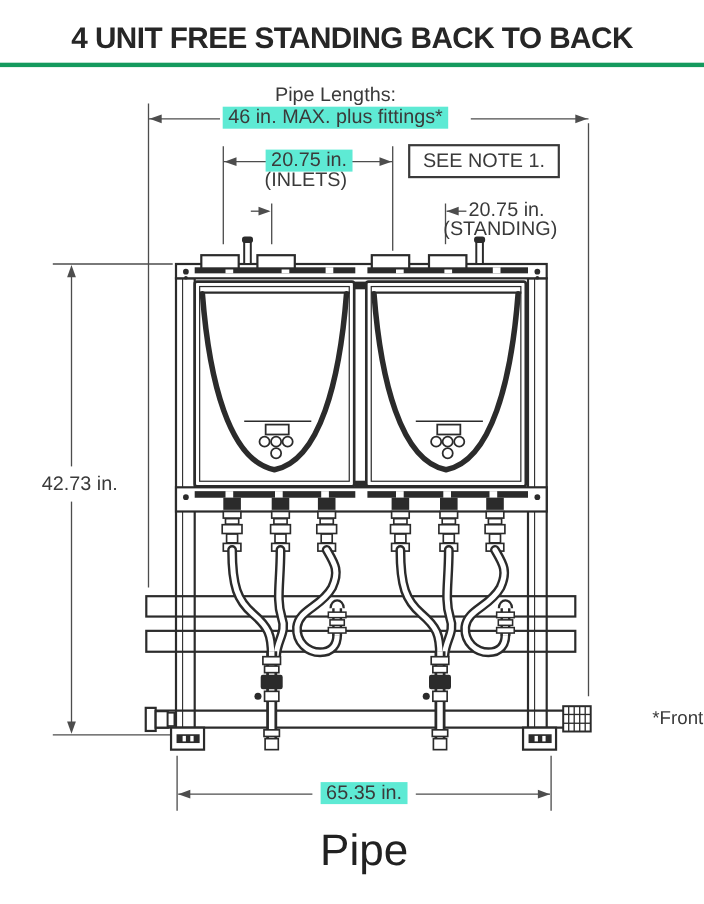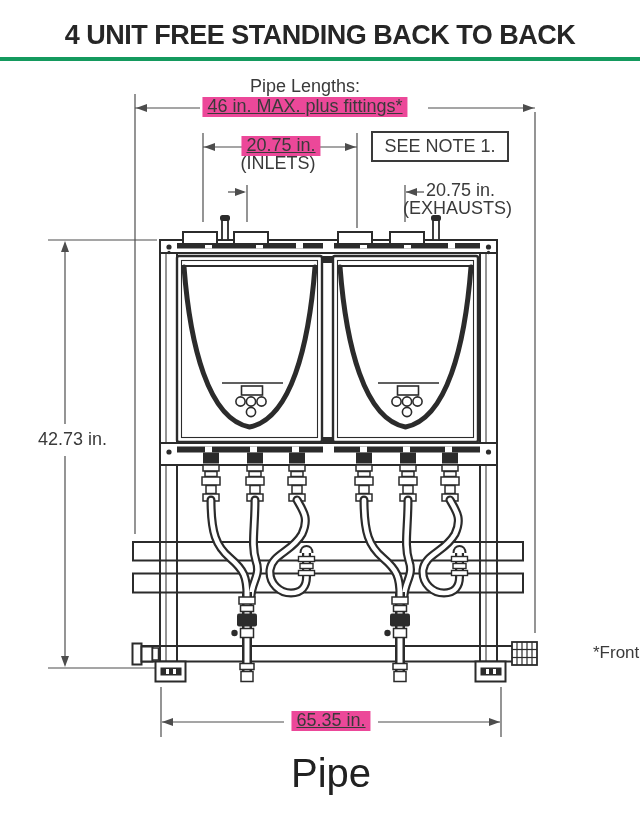--- a/index.html
+++ b/index.html
@@ -1,21 +1,21 @@
 <!DOCTYPE html>
 <html><head>
 <meta charset="utf-8">
 <style>
   html,body{margin:0;padding:0;background:#ffffff;}
   body{width:640px;height:822px;overflow:hidden;position:relative;
        font-family:"Liberation Sans", sans-serif;color:#3a3a3a;}
   #stage{position:absolute;inset:0;width:640px;height:584px;}
   .abs{position:absolute;white-space:nowrap;}
   .lbl{font-size:18px;color:#3a3a3a;line-height:1.1;}
-  .whitebg{background:#ec4899;padding:0 5px;text-decoration:underline;}
+  .whitebg{background:#5eead4;padding:0 5px;}
   .center{transform:translateX(-50%);}
   #title{top:20px;left:0;width:640px;text-align:center;
          font-size:27px;font-weight:bold;letter-spacing:-0.5px;color:#262626;}
   #green-rule{top:57px;left:0;width:640px;height:3.5px;background:#149a5e;}
   #pipe-lengths{top:77px;left:305px;}
   #overall-width{top:97px;left:305px;}
   #inlets-value{top:136px;left:281px;}
   #inlets-label{top:154px;left:278px;}
   #note-box{top:131px;left:371px;width:134px;height:27px;border:2px solid #3a3a3a;
             text-align:center;line-height:27px;font-size:18px;background:#fff;}
@@ -338,20 +338,20 @@
 
   <div id="pipe-lengths" class="abs lbl center">Pipe Lengths:</div>
   <div id="overall-width" class="abs lbl center whitebg">46 in. MAX. plus fittings*</div>
 
   <div id="inlets-value" class="abs lbl center whitebg">20.75 in.</div>
   <div id="inlets-label" class="abs lbl center">(INLETS)</div>
 
   <div id="note-box" class="abs">SEE NOTE 1.</div>
 
   <div id="exhausts-value" class="abs lbl">20.75 in.</div>
-  <div id="exhausts-label" class="abs lbl">(EXHAUSTS)</div>
+  <div id="exhausts-label" class="abs lbl">(STANDING)</div>
 
   <div id="height-dim" class="abs lbl">42.73 in.</div>
   <div id="base-dim" class="abs lbl center whitebg">65.35 in.</div>
 
   <div id="footnote" class="abs">*Front</div>
   <div id="front-label" class="abs center">Pipe</div>
 </div>
 
 </body></html>

